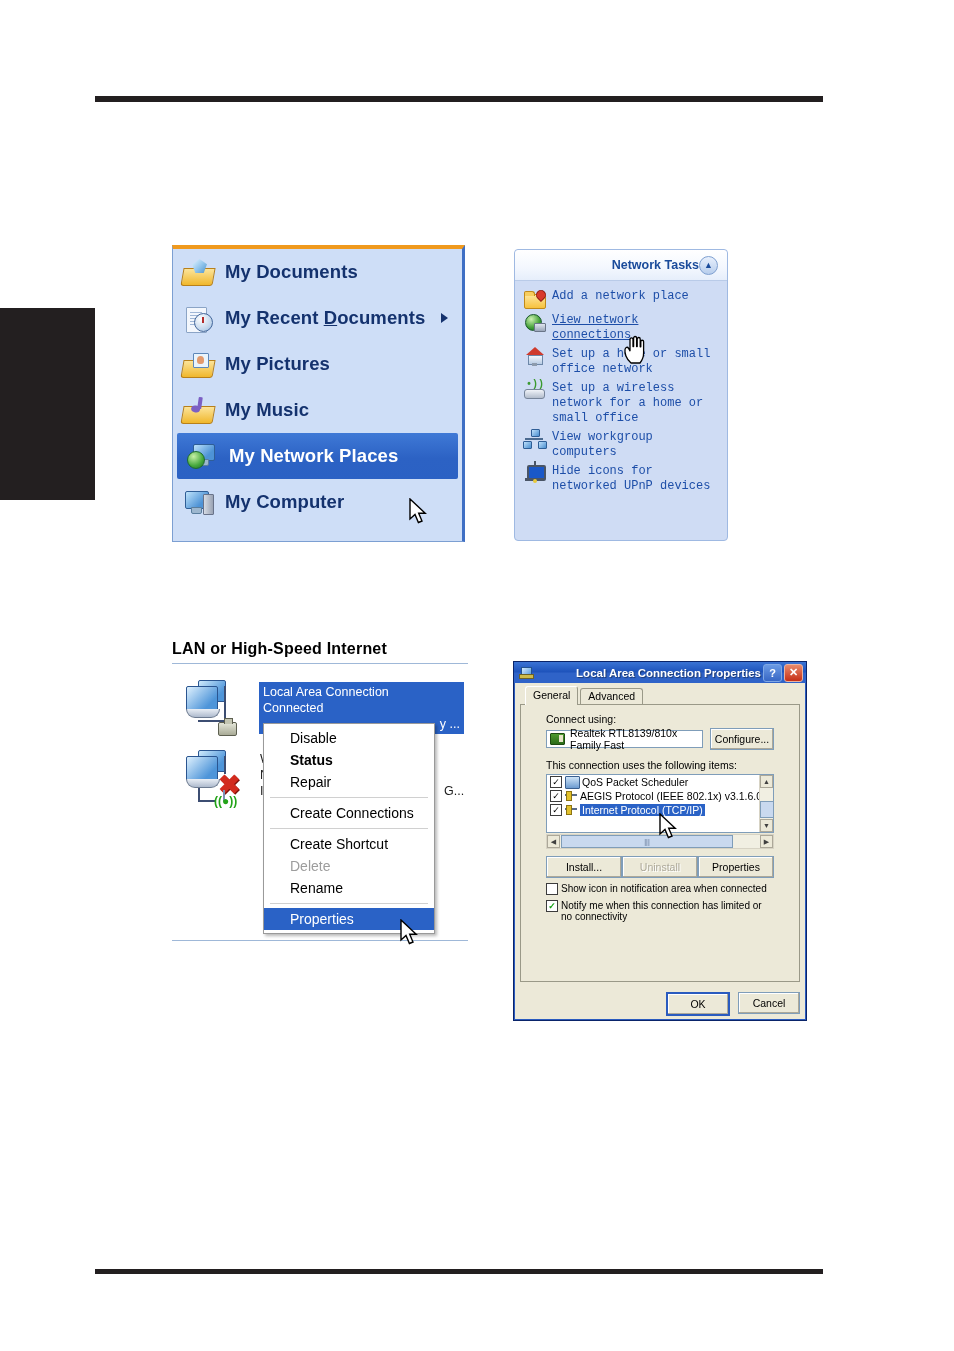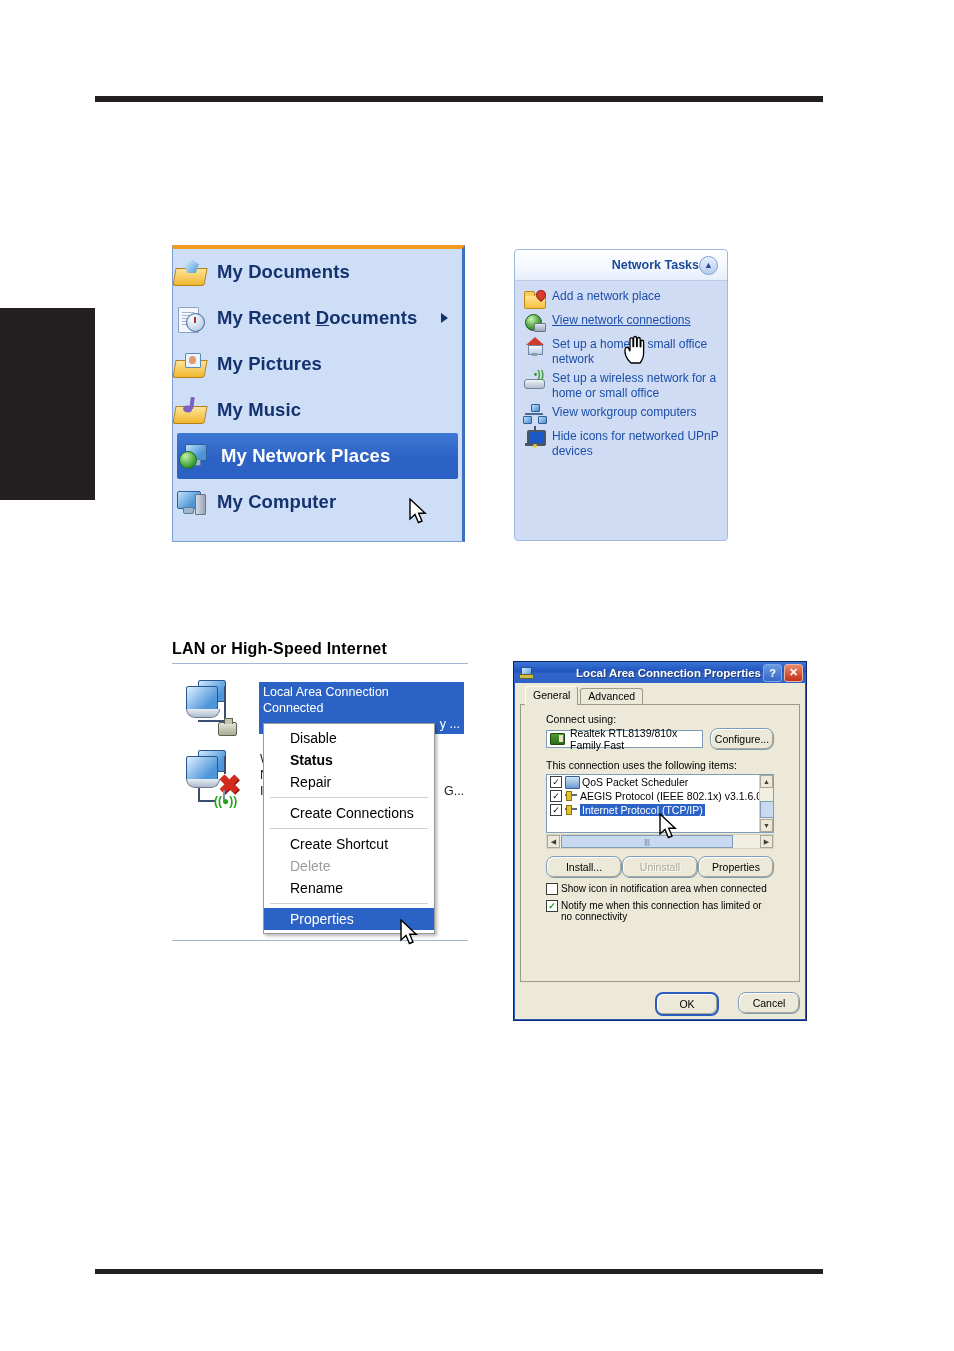--- a/index.html
+++ b/index.html
@@ -21,21 +21,21 @@
   
   .startmenu{
     position:absolute;left:172px;top:245px;width:293px;height:297px;
     background:#cedef7;
     border:1px solid #7c9fd2;
     border-top:4px solid #f09a1e;
     border-right:3px solid #3f6fc4;
     box-sizing:border-box;
   }
   .sm-item{
-    height:46px;display:flex;align-items:center;
+    height:46px;display:flex;align-items:center;padding-left:8px;
     position:relative;box-sizing:border-box;
   }
   .sm-item .label{
     font-size:18.5px;font-weight:bold;color:#14326e;letter-spacing:.1px;
     margin-left:10px;white-space:nowrap;
   }
   .sm-item.selected{
     background:linear-gradient(to bottom,#3f79d6 0%,#2c62c4 55%,#2b61c4 100%);
     margin:0 4px;border-radius:2px;
   }
@@ -139,21 +139,21 @@
     border-radius:3px 3px 0 0;
   }
   .nt-head-title{font-size:12.5px;font-weight:bold;color:#1a4b9b;}
   .nt-chev{
     width:17px;height:17px;border-radius:50%;
     background:linear-gradient(to bottom,#e8f0fd,#b7cdec);
     border:1px solid #7e9fd0;
     display:flex;align-items:center;justify-content:center;
     font-size:9px;color:#1a4b9b;font-weight:bold;line-height:1;
   }
-  .nt-body{padding:7px 6px 6px 8px;}
+  .nt-body{padding:7px 6px 6px 8px;font-family:Liberation Mono, monospace;}
   .nt-item{display:flex;margin-bottom:3px;}
   .nt-ico{flex:0 0 24px;width:24px;height:21px;position:relative;margin-right:5px;}
   .nt-text{font-size:12px;color:#1d4ea8;line-height:15px;padding-top:1px;}
   .nt-text.link{text-decoration:underline;}
 
   .ico-netplace .folder{left:1px;top:6px;width:20px;height:13px;}
   .ico-netplace .folder:before{width:9px;height:4px;top:-4px;}
   .ico-netplace .pin{
     position:absolute;right:1px;top:2px;width:8px;height:8px;background:#d93a2c;
     border-radius:50% 50% 50% 0;transform:rotate(-45deg);border:1px solid #8f1c12;
@@ -318,21 +318,21 @@
     display:flex;align-items:center;padding:0 3px;box-sizing:border-box;font-size:10.5px;
   }
   .nic-ico{
     width:13px;height:10px;margin-right:5px;flex:0 0 13px;position:relative;
     background:linear-gradient(to bottom,#4d9a2e,#2c6b18);border:1px solid #1d4a10;border-radius:1px;
   }
   .nic-ico:after{
     content:"";position:absolute;right:1px;top:1px;width:4px;height:7px;background:#e7e3c8;
   }
   .btn{
-    height:20px;min-width:62px;background:#ece9d8;border:1px solid #7f9db9;border-radius:8px;
+    height:20px;min-width:62px;background:#ece9d8;border:1px solid #7f9db9;border-radius:0;
     font-size:10.5px;display:flex;align-items:center;justify-content:center;
     box-shadow:inset -1px -1px 0 #aca899, inset 1px 1px 0 #ffffff;
   }
   .btn.disabled{color:#aca899;text-shadow:1px 1px 0 #ffffff;}
   .btn.dflt{border:2px solid #2a5bbf;}
   .listbox{
     background:#ffffff;border:1px solid #7f9db9;height:57px;margin-top:3px;position:relative;
     overflow:hidden;
   }
   .li{height:14px;display:flex;align-items:center;padding-left:3px;font-size:10.5px;white-space:nowrap;}
@@ -371,21 +371,21 @@
   }
   .gb-title{
     position:absolute;left:6px;top:-6px;background:#ece9d8;padding:0 3px;font-size:10.5px;color:#0b3b8c;
   }
   .gb-text{font-size:10px;line-height:13px;color:#000000;}
   .chk-row{display:flex;align-items:flex-start;margin-top:5px;font-size:10px;}
   .chk-row .cb{margin-top:0;}
   .dlg-footer{
     position:absolute;right:6px;bottom:6px;display:flex;gap:8px;
   }
-  .dlg-footer .btn{min-width:60px;margin-left:11px;}
+  .dlg-footer .btn{min-width:60px;}
 </style>
 </head>
 <body>
 
 <div class="page">
 
   <div class="rule-top"></div>
   <div class="black-tab"></div>
   <div class="rule-bottom"></div>
 

